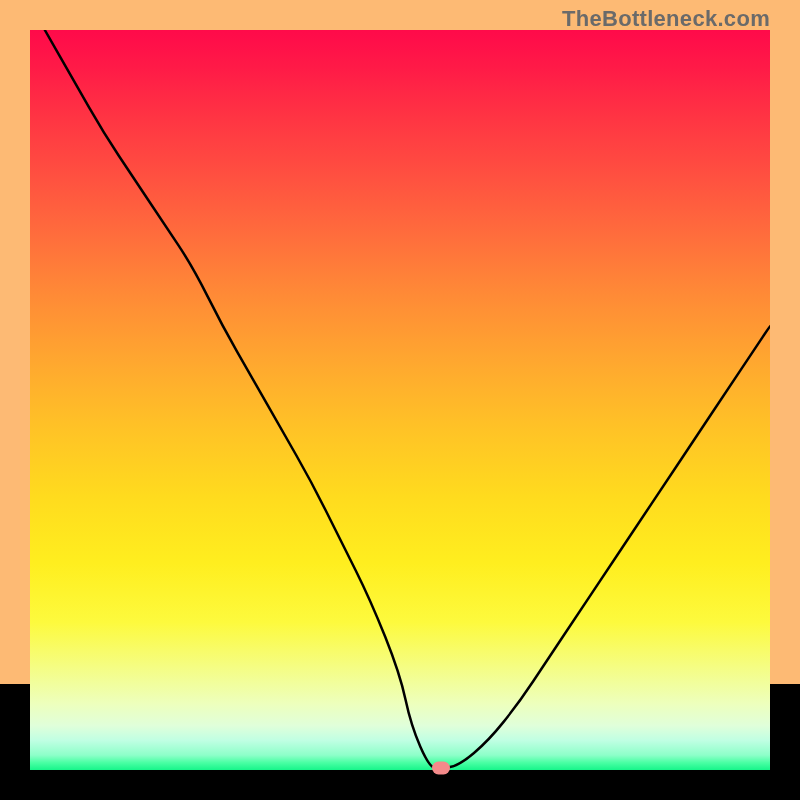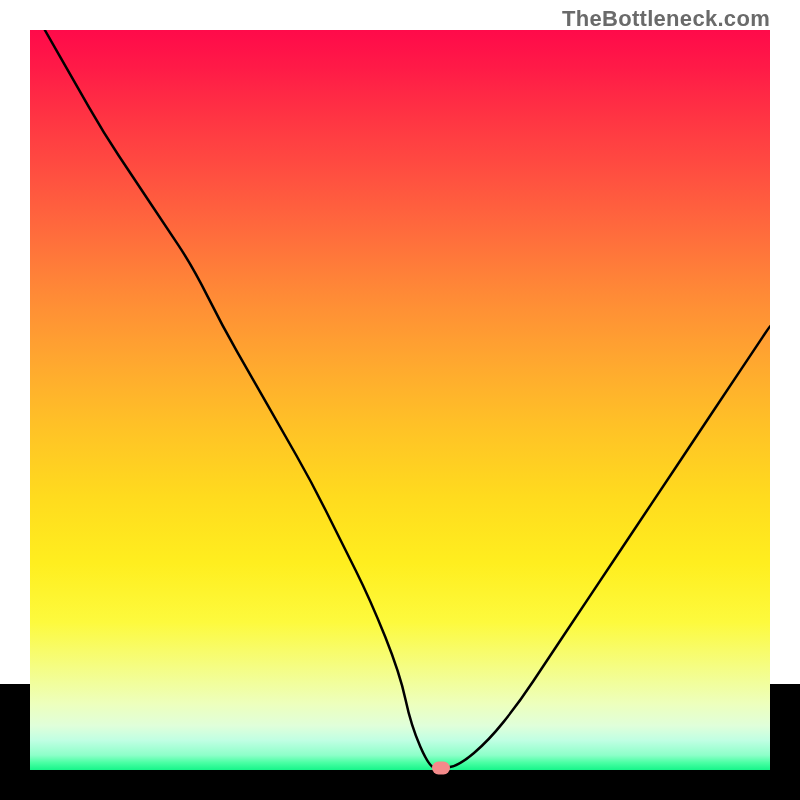--- a/index.html
+++ b/index.html
@@ -1,21 +1,21 @@
 <!DOCTYPE html>
 <html><head>
 <meta charset="utf-8">
 <style>
   * { margin: 0; padding: 0; box-sizing: border-box; }
   html, body { width: 800px; height: 800px; overflow: hidden; background: #000; }
   .chart-container {
     width: 800px;
     height: 684px;
     position: relative;
-    background: #ffffff;
+    background: #fdba74;
   }
   .plot-area {
     position: absolute;
     left: 30px;
     top: 30px;
     width: 740px;
     height: 740px;
     background: linear-gradient(to bottom,
       #ff0a4a 0%,
       #ff1a47 5%,

